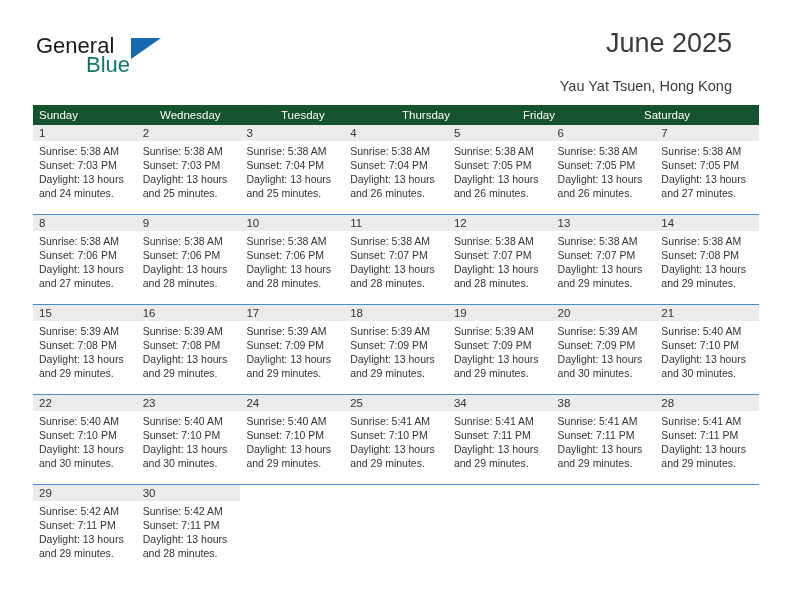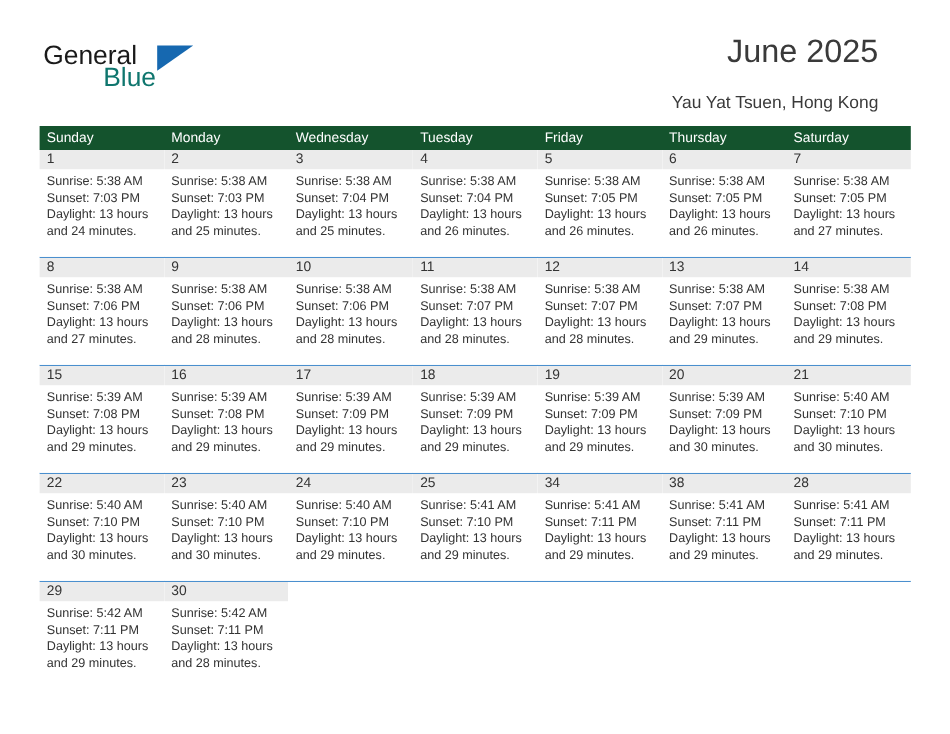--- a/index.html
+++ b/index.html
@@ -164,25 +164,24 @@
       <span class="logo-blue">Blue</span>
     </div>
 
     <div class="title">June 2025</div>
     <div class="subtitle">Yau Yat Tsuen, Hong Kong</div>
   </div>
 
   <div class="calendar">
     <div class="weekday-row">
       <div class="weekday">Sunday</div>
-      <div class="weekday">Monday</div>
       <div class="weekday">Wednesday</div>
       <div class="weekday">Tuesday</div>
+      <div class="weekday">Thursday</div>
       <div class="weekday">Friday</div>
-      <div class="weekday">Thursday</div>
       <div class="weekday">Saturday</div>
     </div>
 
     <div id="weeks-container">
         <div class="week first">
           <div class="day-cell">
             <div class="daynum-band">
               <span class="daynum">1</span>
             </div>
             <div class="day-body">

